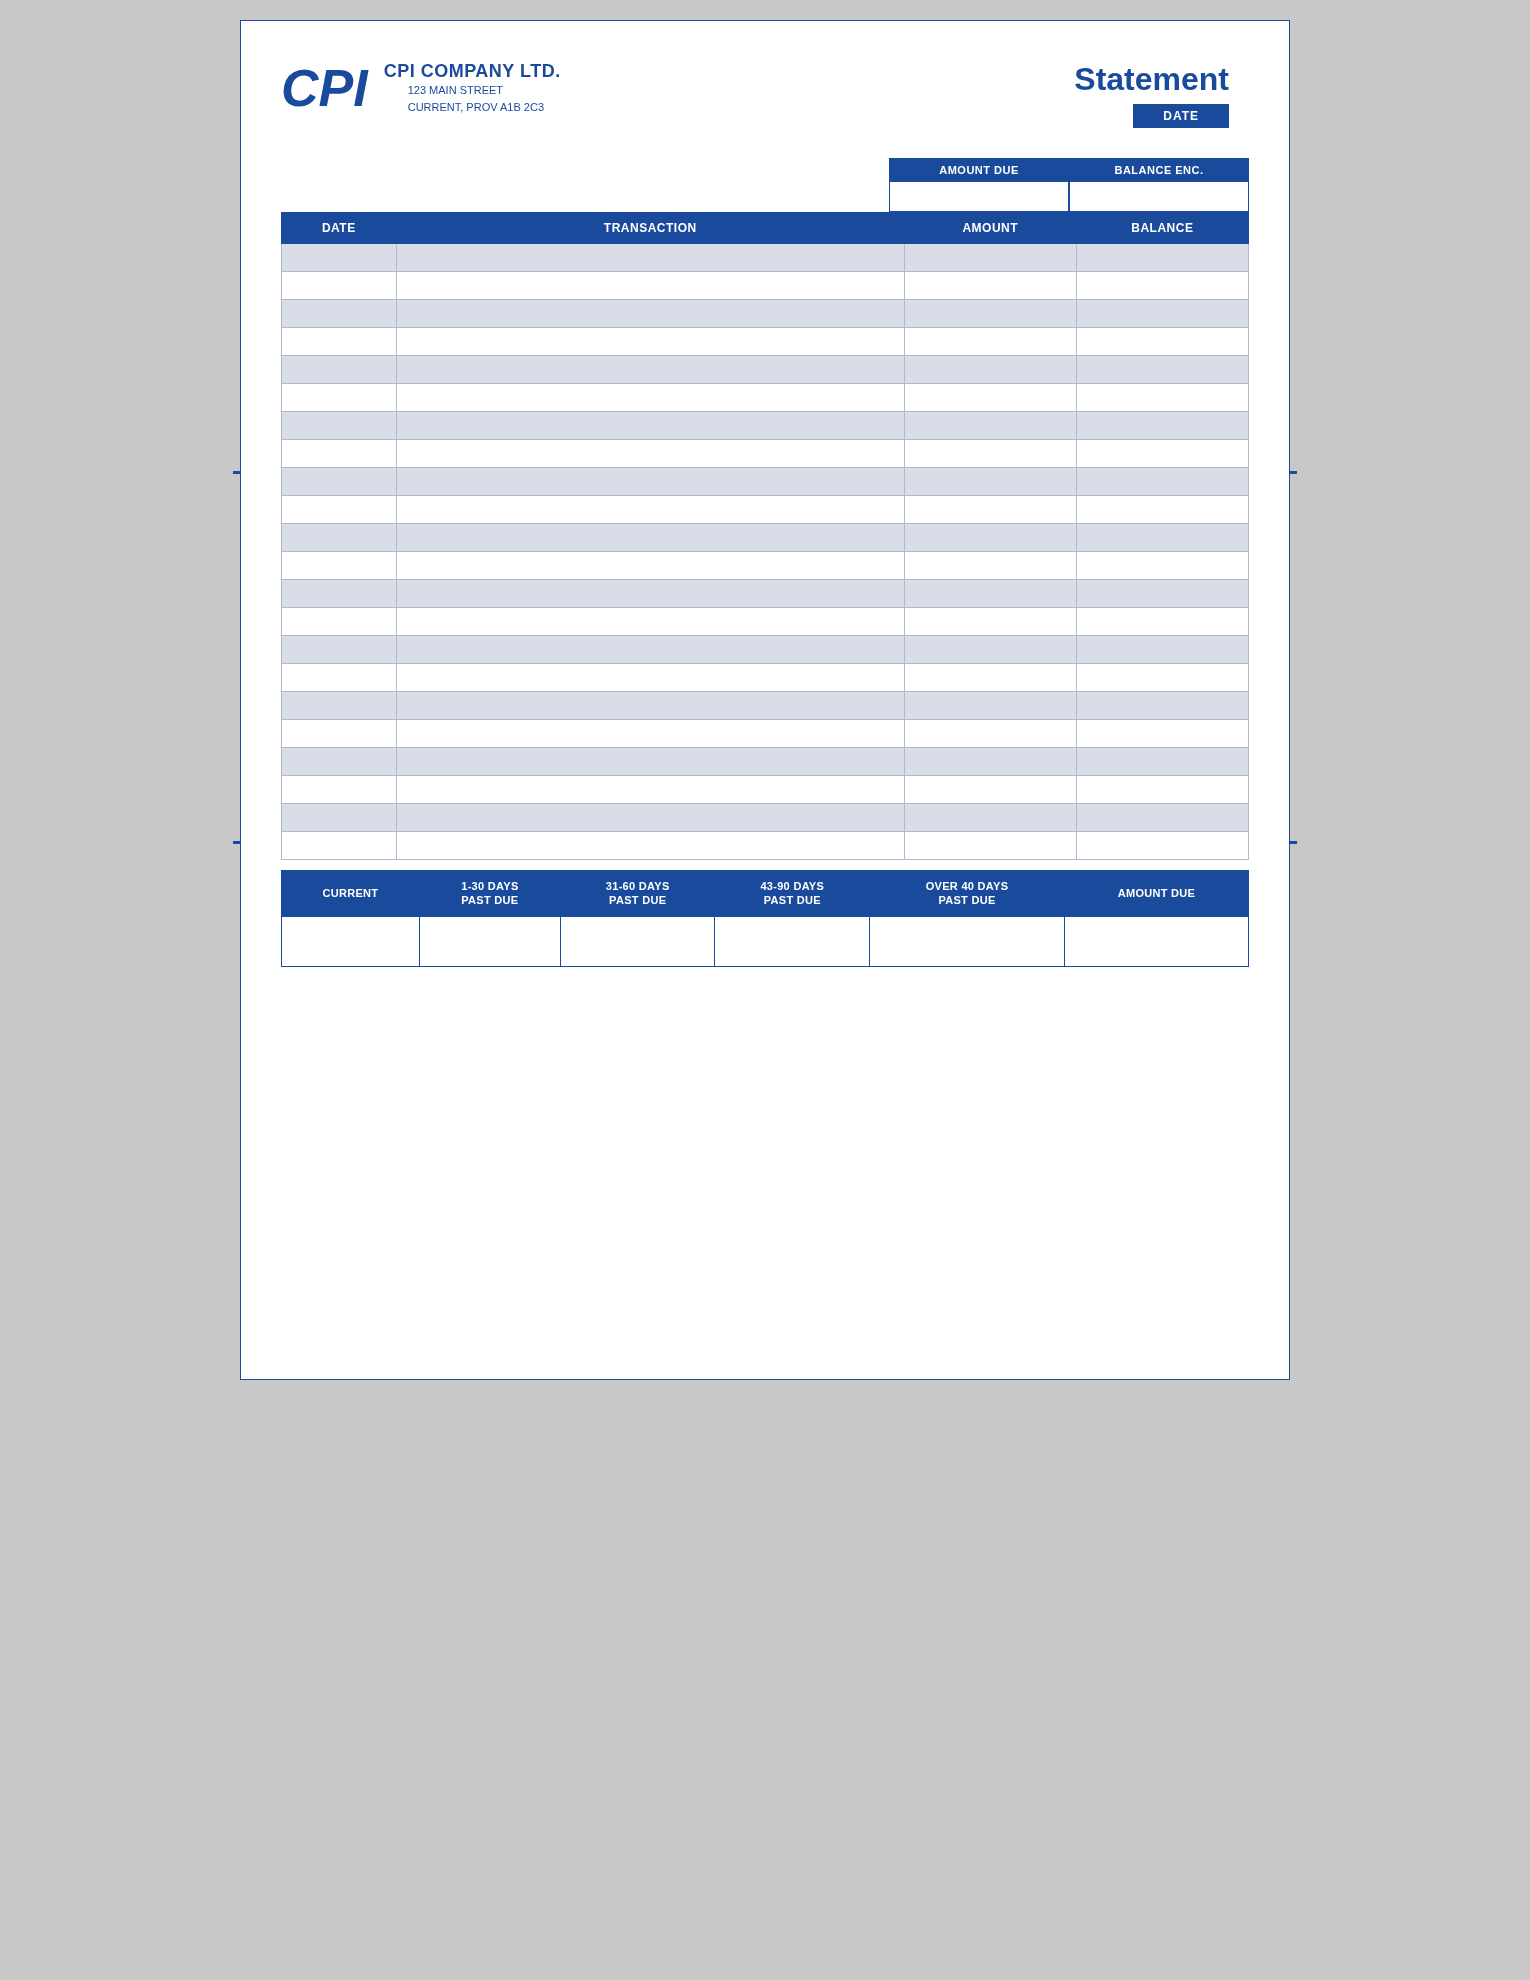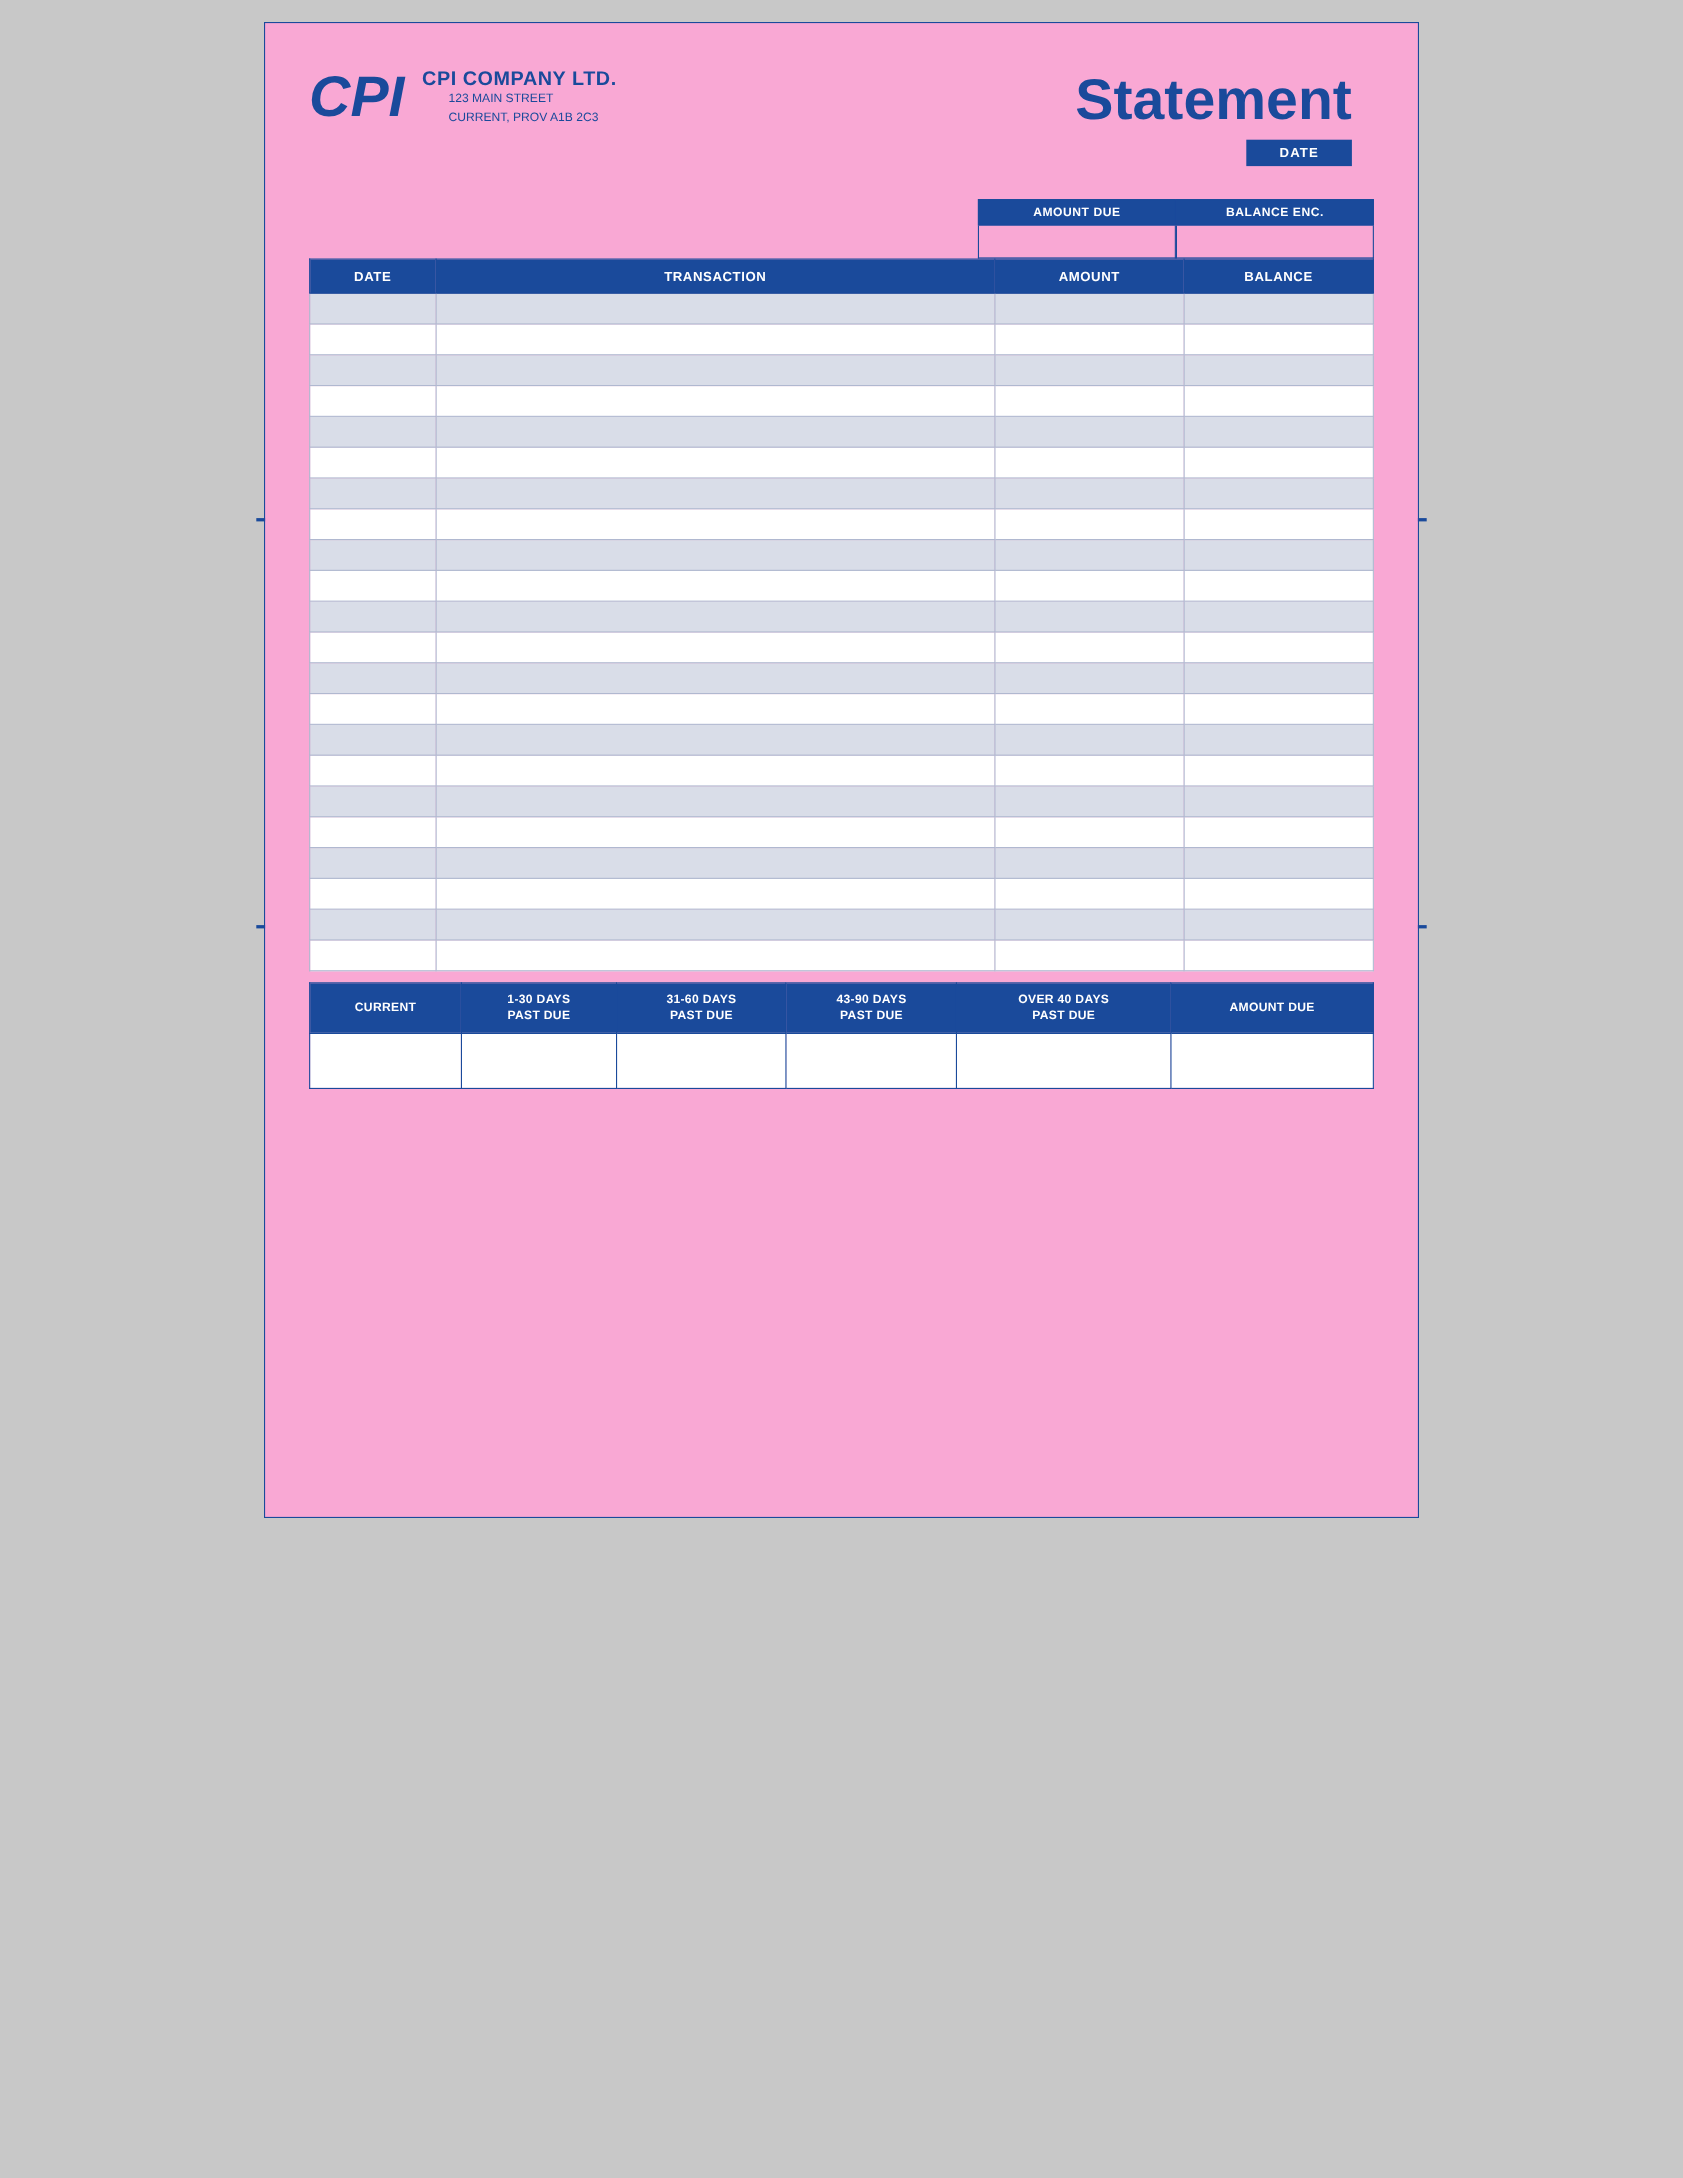--- a/index.html
+++ b/index.html
@@ -8,21 +8,21 @@
       display: flex;
       justify-content: center;
       align-items: flex-start;
       min-height: 100vh;
       padding: 20px;
       font-family: Arial, Helvetica, sans-serif;
     }
     .page {
       width: 1050px;
       min-height: 1360px;
-      background: #f9a8d4;
+      background: #ffffff;
       border: 1.5px solid #1a4a9b;
       padding: 40px 40px 30px 40px;
       position: relative;
     }
 
     
     .header {
       display: flex;
       justify-content: space-between;
       align-items: flex-start;
@@ -51,21 +51,21 @@
       color: #1a4a9b;
       letter-spacing: 0.5px;
     }
     .company-address {
       font-size: 11px;
       color: #1a4a9b;
       line-height: 1.5;
       margin-left: 24px;
     }
     .statement-title {
-      font-size: 52px;
+      font-size: 32px;
       font-weight: 900;
       color: #1a4a9b;
       text-align: right;
       margin-right: 20px;
     }
     .date-box {
       background: #1a4a9b;
       color: #fff;
       font-size: 12px;
       font-weight: 700;

